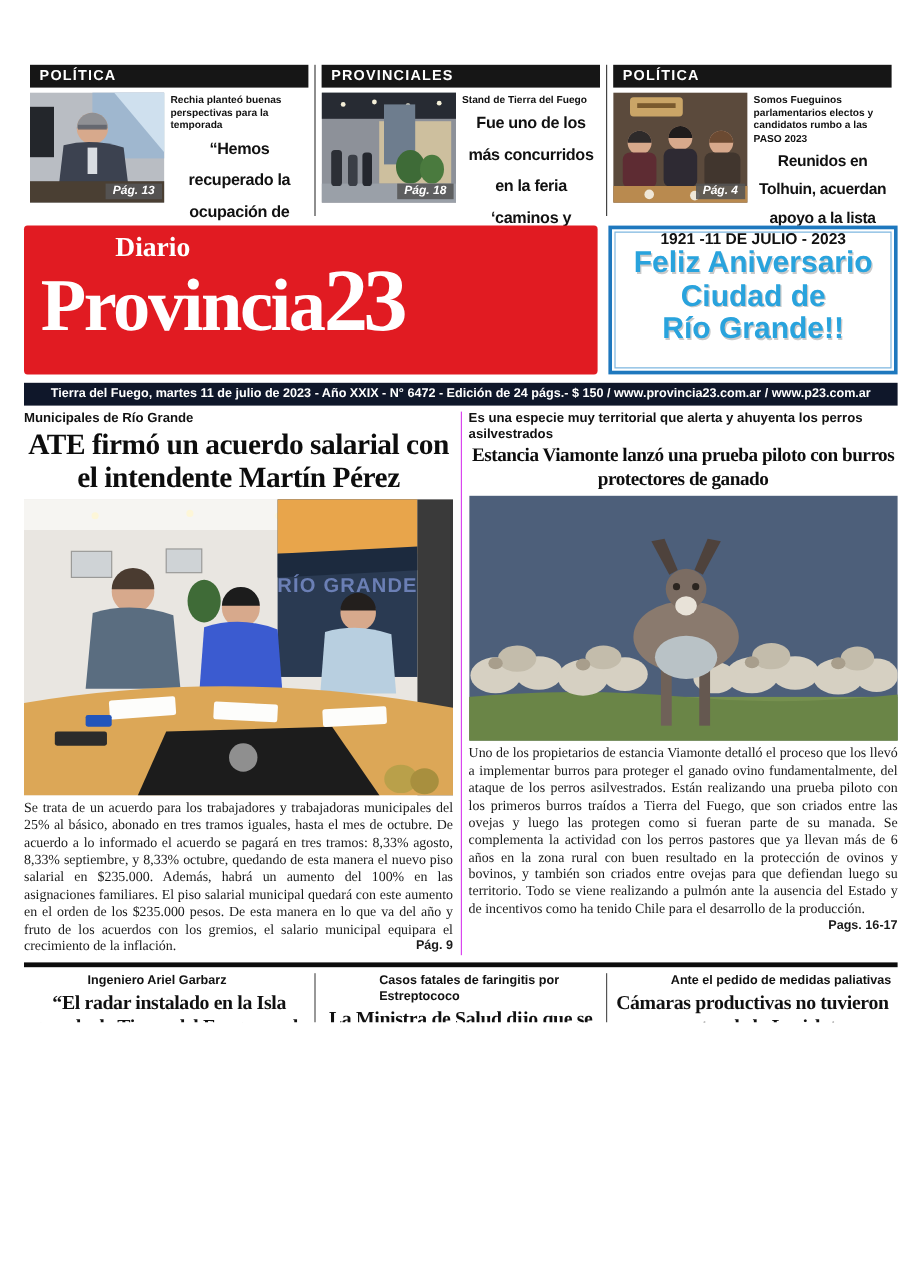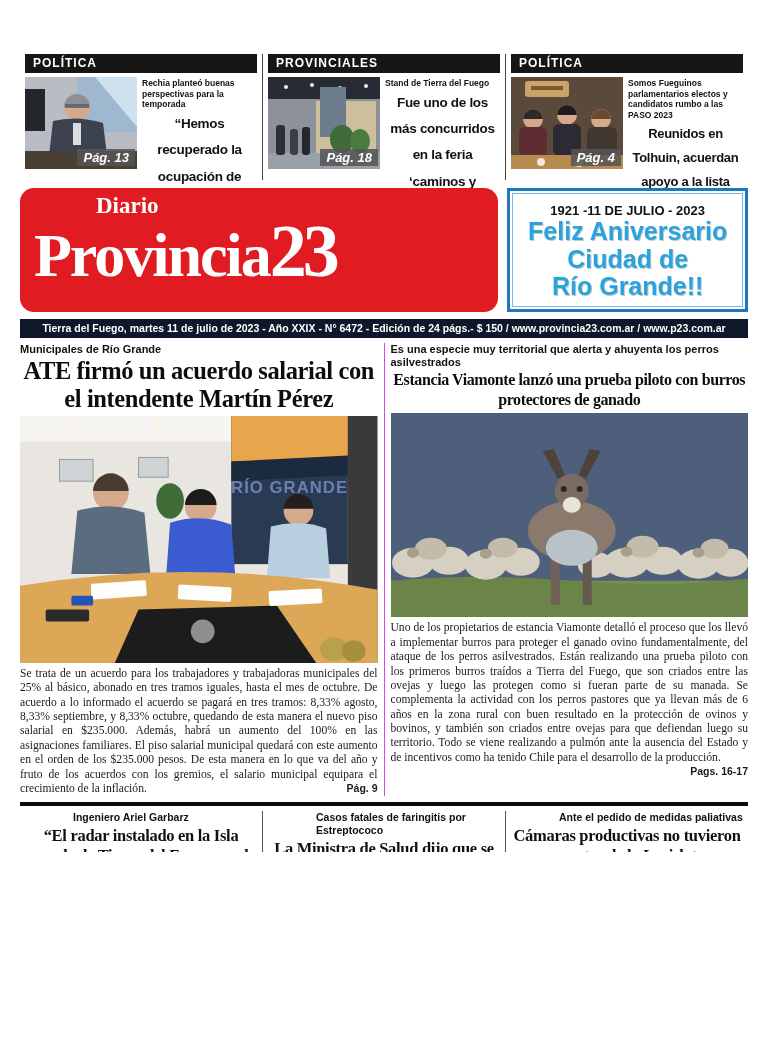--- a/index.html
+++ b/index.html
@@ -18,50 +18,50 @@
   .teaser-bar {
     background:#161616; color:#fff; font-weight:bold; font-size:12px;
     letter-spacing:1px; padding:2px 8px 3px; margin-bottom:4px;
   }
   .teaser-body { display:flex; gap:5px; }
   .teaser-figure { position:relative; width:112px; height:92px; flex:0 0 auto; }
   .teaser-figure svg { display:block; width:112px; height:92px; }
   .pagtag {
     position:absolute; right:2px; bottom:3px;
     background:rgba(85,85,85,.88); color:#fff;
-    font-size:13px; font-weight:bold; font-style:italic;
+    font-size:10px; font-weight:bold; font-style:italic;
     padding:1px 6px; white-space:nowrap;
   }
   .teaser-text { flex:1 1 auto; min-width:0; }
   .teaser-kicker { font-size:8.5px; font-weight:bold; line-height:1.25; margin:1px 0 0; }
   .teaser-headline {
     font-size:13.5px; font-weight:bold; text-align:center;
     line-height:1.95; letter-spacing:-0.3px; margin-top:1px;
   }
   .teaser:nth-child(3) .teaser-headline { line-height:1.85; font-size:13px; }
   
   .masthead-row { display:flex; margin-top:8px; height:124px; gap:9px; }
   .logo-box {
     position:relative; width:479px; background:#e11b22; color:#fff;
-    border-radius:14px; padding:6px 10px 8px 14px; overflow:hidden;
+    border-radius:3px; padding:6px 10px 8px 14px; overflow:hidden;
   }
   .logo-diario {
     font-family:"Liberation Serif", serif; font-weight:bold;
     font-size:23px; margin-left:62px; line-height:1;
   }
   .logo-provincia {
     font-family:"Liberation Serif", serif; font-weight:bold;
     font-size:62px; line-height:0.92; letter-spacing:-2px; white-space:nowrap;
   }
   .logo-provincia .num { font-size:74px; letter-spacing:-4px; }
   .logo-slogan { font-size:10.5px; font-weight:bold; letter-spacing:0.6px; line-height:1.35; margin-top:3px; }
   .anniv-box {
     width:241px; background:#fff; border:3px solid #1e78be;
     box-shadow: inset 0 0 0 2px #fff, inset 0 0 0 3px #7db6e0;
-    text-align:center; padding-top:12px;
+    text-align:center; 
   }
   .anniv-dates { font-size:13px; font-weight:bold; color:#111; }
   .anniv-line {
     color:#29a3dd; font-weight:bold; font-size:25px; line-height:1.1;
     text-shadow:1px 1px 0 #c9c9c9;
   }
   .anniv-line:first-of-type { margin-top:8px; }
   
   .datebar {
     margin-top:7px; background:#0f172a; color:#fff; text-align:center;

